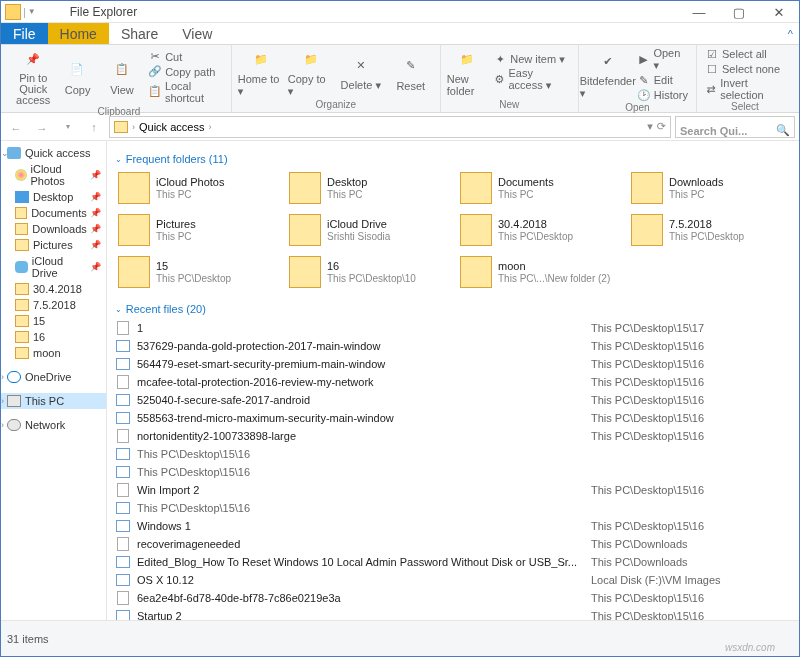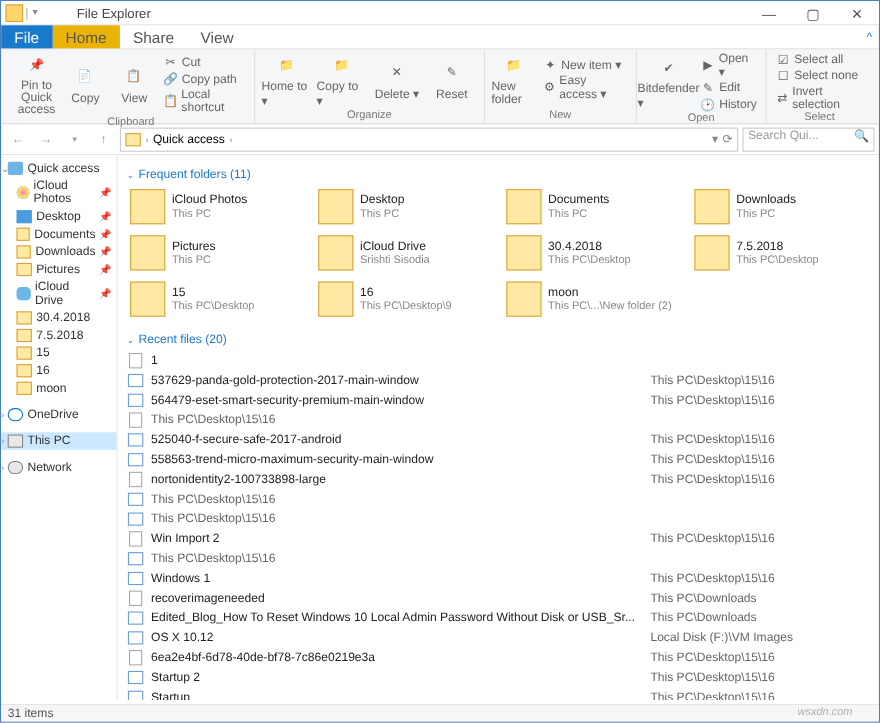--- a/index.html
+++ b/index.html
@@ -21,21 +21,21 @@
 .rvitem { display: flex; flex-direction: column; align-items: center; width: 46px; }
 .rvitem .icn { width: 24px; height: 24px; margin-bottom: 2px; display: flex; align-items: center; justify-content: center; }
 .rhstack { display: flex; flex-direction: column; gap: 1px; }
 .rhitem { display: flex; align-items: center; gap: 3px; padding: 0 2px; }
 .rhitem .icn { width: 14px; height: 14px; display: flex; align-items: center; justify-content: center; }
 .addrbar { height: 28px; display: flex; align-items: center; padding: 2px 4px; gap: 4px; border-bottom: 1px solid #e5e5e5; }
 .navbtn { width: 22px; height: 22px; display: flex; align-items: center; justify-content: center; color: #999; }
 .addrbox { flex: 1; height: 22px; border: 1px solid #ccc; display: flex; align-items: center; padding: 0 4px; gap: 4px; }
 .addrbox .fi { width: 14px; height: 12px; background: #ffe9a3; border: 1px solid #d8a33b; display: inline-block; }
 .addrbox .chev { color: #888; font-size: 9px; }
-.searchbox { width: 120px; height: 22px; border: 1px solid #ccc; display: flex; align-items: flex-start; padding: 0 4px; color: #999; }
+.searchbox { width: 120px; height: 22px; border: 1px solid #ccc; display: flex; align-items: flex-end; padding: 0 4px; color: #999; font-weight: bold; }
 .content { display: flex; height: calc(657px - 22px - 22px - 68px - 28px - 20px - 2px); }
 .sidebar { width: 106px; background: #fff; border-right: 1px solid #e5e5e5; overflow-y: auto; padding-top: 4px; }
 .sb-item { display: flex; align-items: center; gap: 4px; padding: 2px 4px 2px 14px; font-size: 11px; color: #333; position: relative; }
 .sb-item.root { padding-left: 6px; }
 .sb-item.sel { background: #cce8ff; }
 .sb-item .exp { position: absolute; left: 0; font-size: 9px; color: #888; }
 .sb-item .icn { width: 14px; height: 12px; display: inline-block; }
 .sb-item .pin { margin-left: auto; color: #888; font-size: 9px; }
 .icn.fld { background: #ffe9a3; border: 1px solid #d8a33b; }
 .icn.qa { background: #6db3e6; border-radius: 2px; }
@@ -52,21 +52,21 @@
 .freq-item .txt { display: flex; flex-direction: column; line-height: 1.15; }
 .freq-item .name { color: #222; font-size: 11px; }
 .freq-item .loc { color: #888; font-size: 10px; }
 .recent-list { display: flex; flex-direction: column; }
 .recent-row { display: flex; align-items: center; padding: 1px 0; }
 .recent-row .icn { width: 16px; height: 16px; flex-shrink: 0; margin-right: 6px; display:flex; align-items:center; justify-content:center; }
 .recent-row .fn { flex: 1; color: #222; font-size: 11px; white-space: nowrap; overflow: hidden; text-overflow: ellipsis; }
 .recent-row .path { width: 200px; color: #666; font-size: 11px; }
 .doc-icn { width: 12px; height: 14px; background: #fff; border: 1px solid #aaa; display: inline-block; }
 .img-icn { width: 14px; height: 12px; background: #fff; border: 1px solid #6a9ed4; display: inline-block; }
-.statusbar { position: absolute; bottom: 0; left: 0; right: 0; height: 16px; background: #f5f6f7; border-top: 1px solid #e5e5e5; display: flex; align-items: center; padding: 0 6px; font-size: 11px; color: #555; }
+.statusbar { position: absolute; bottom: 0; left: 0; right: 0; height: 36px; background: #f5f6f7; border-top: 1px solid #e5e5e5; display: flex; align-items: center; padding: 0 6px; font-size: 11px; color: #555; }
 .watermark { position: absolute; bottom: 3px; right: 24px; font-size: 10px; color: #b0b0b0; font-style: italic; }
 </style>
 </head>
 <body>
 
 <div class="titlebar">
   <div class="qat">
     <span class="fi"></span>
     <span style="color:#aaa">|</span>
     <span style="color:#888;font-size:8px">▼</span>
@@ -371,21 +371,21 @@
             <span class="icn"></span>
             <div class="txt">
               <span class="name">15</span>
               <span class="loc">This PC\Desktop</span>
             </div>
           </div>
           <div class="freq-item">
             <span class="icn"></span>
             <div class="txt">
               <span class="name">16</span>
-              <span class="loc">This PC\Desktop\9</span>
+              <span class="loc">This PC\Desktop\10</span>
             </div>
           </div>
           <div class="freq-item">
             <span class="icn"></span>
             <div class="txt">
               <span class="name">moon</span>
               <span class="loc">This PC\...\New folder (2)</span>
             </div>
           </div>
         </div>
@@ -394,39 +394,41 @@
       <div class="sect-hdr">
           <span class="chev">⌄</span>
           <span>Recent files (20)</span>
         </div>
       <div class="recent-list" id="recent-list">
           <div class="recent-row">
             <span class="icn">
               <span class="doc-icn"></span>
             </span>
             <span class="fn">1</span>
+            <span class="path">This PC\Desktop\15\17</span>
           </div>
           <div class="recent-row">
             <span class="icn">
               <span class="img-icn"></span>
             </span>
             <span class="fn">537629-panda-gold-protection-2017-main-window</span>
             <span class="path">This PC\Desktop\15\16</span>
           </div>
           <div class="recent-row">
             <span class="icn">
               <span class="img-icn"></span>
             </span>
             <span class="fn">564479-eset-smart-security-premium-main-window</span>
             <span class="path">This PC\Desktop\15\16</span>
           </div>
           <div class="recent-row">
             <span class="icn">
               <span class="doc-icn"></span>
             </span>
+            <span class="fn">mcafee-total-protection-2016-review-my-network</span>
             <span class="path">This PC\Desktop\15\16</span>
           </div>
           <div class="recent-row">
             <span class="icn">
               <span class="img-icn"></span>
             </span>
             <span class="fn">525040-f-secure-safe-2017-android</span>
             <span class="path">This PC\Desktop\15\16</span>
           </div>
           <div class="recent-row">

